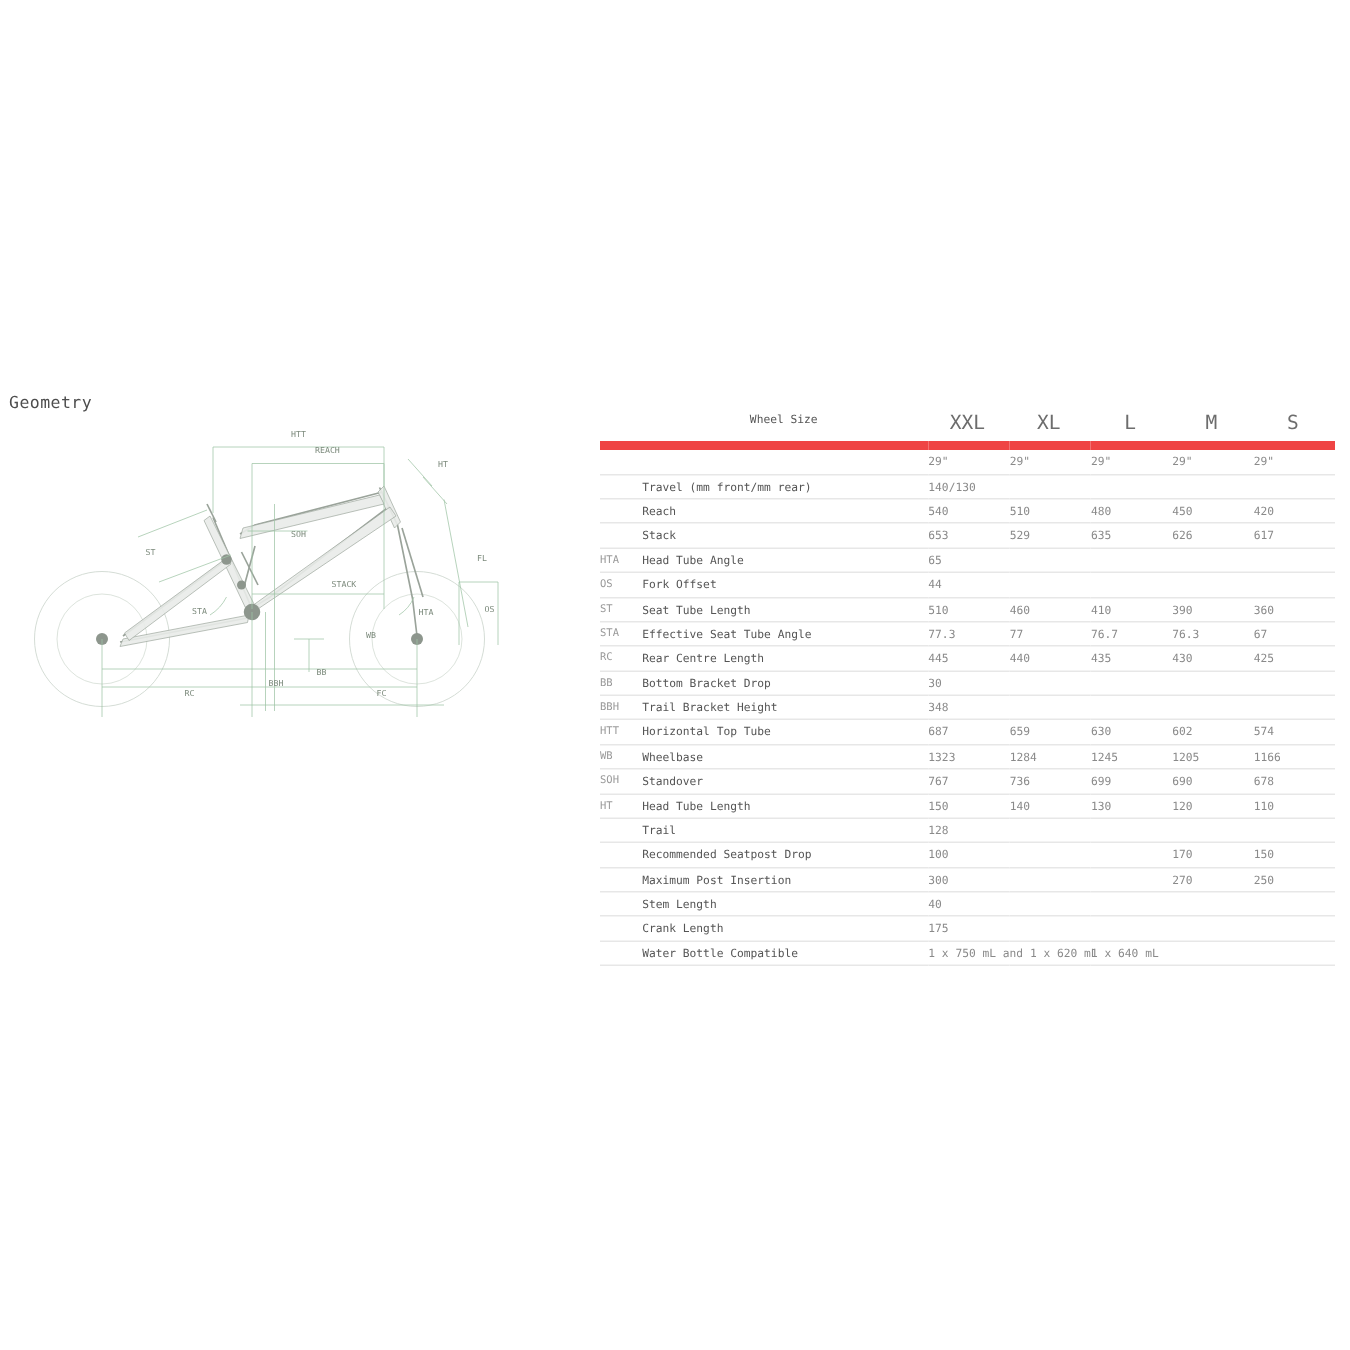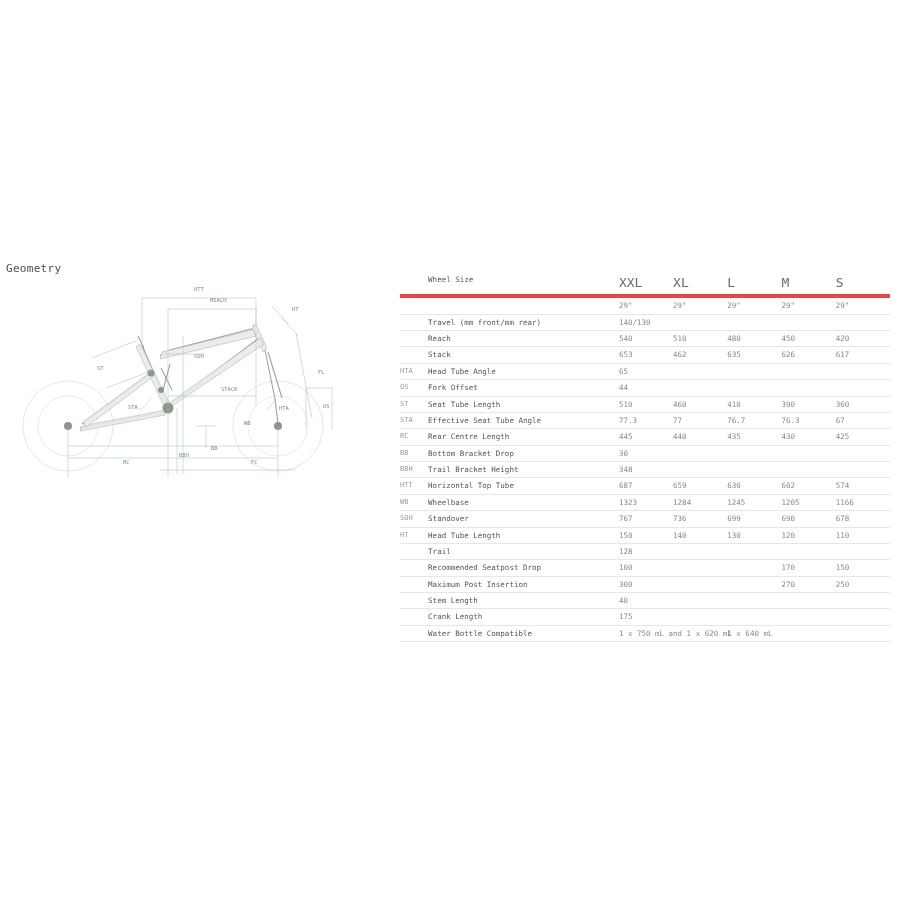--- a/index.html
+++ b/index.html
@@ -61,21 +61,22 @@
   table.geo td, table.geo th {
     padding: 3px 2px 3px 0;
     vertical-align: top;
     font-weight: normal;
     text-align: left;
     border-bottom: 1px solid #e7e7e7;
     line-height: 1.25;
     white-space: nowrap;
   }
   table.geo tr.head td, table.geo tr.head th {
-    border-bottom: 4px solid #ef4444;
+    border-bottom: 6px solid #ef4444;
+    text-align: center;
   }
   td.abbr {
     color: #9a9a9a;
     font-size: 7px;
     text-align: right;
     padding-right: 6px;
   }
   td.label {
     color: #555;
     font-size: 7.5px;
@@ -270,21 +271,21 @@
           <td class="val">510</td>
           <td class="val">480</td>
           <td class="val">450</td>
           <td class="val">420</td>
         </tr>
 
         <tr>
           <td class="abbr"></td>
           <td class="label">Stack</td>
           <td class="val">653</td>
-          <td class="val">462</td>
+          <td class="val">529</td>
           <td class="val">635</td>
           <td class="val">626</td>
           <td class="val">617</td>
         </tr>
 
         <tr>
           <td class="abbr">HTA</td>
           <td class="label">Head Tube Angle</td>
           <td class="val span-all" colspan="5">65</td>
         </tr>

